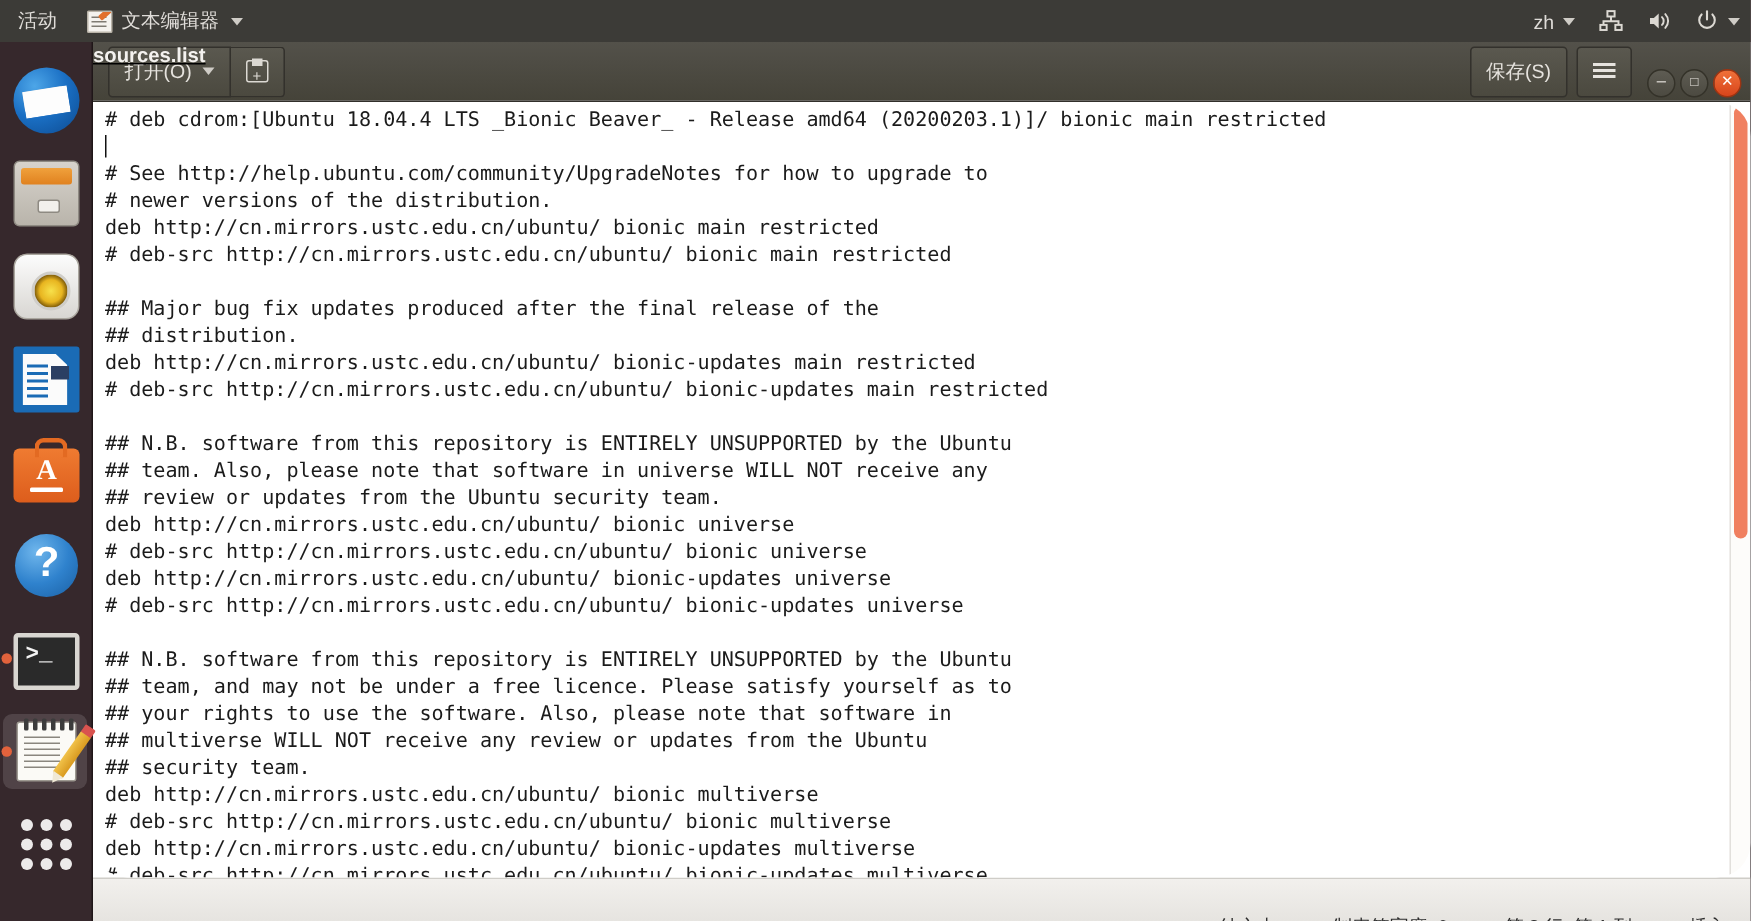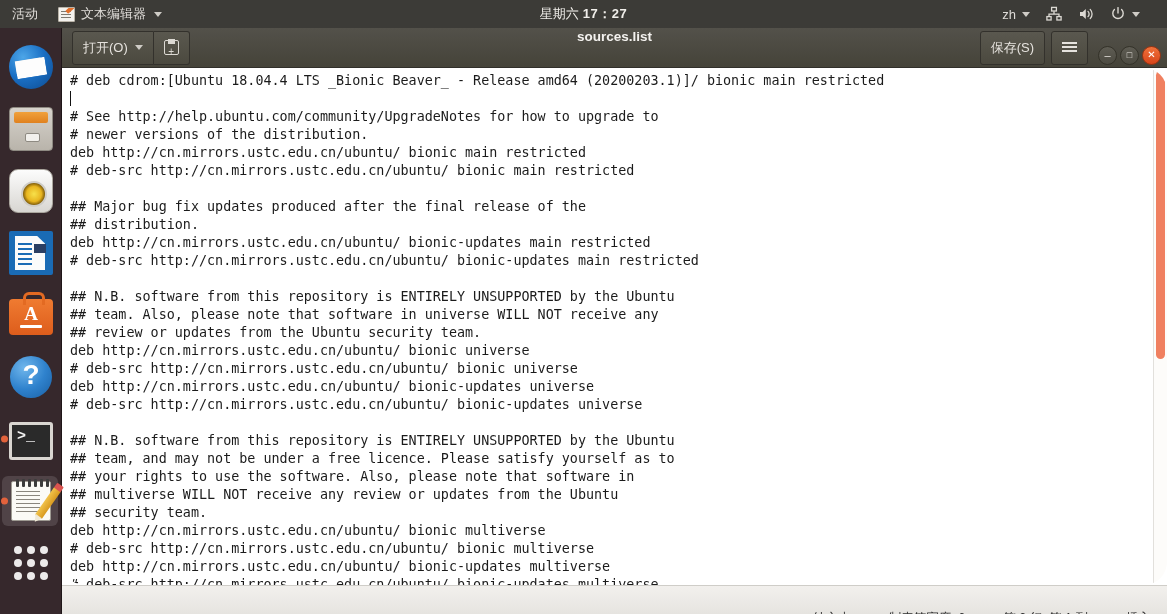--- a/index.html
+++ b/index.html
@@ -50,21 +50,21 @@
     left: 0; right: 0;
     text-align: center;
     font-size: 13px;
     color: #f0eeea;
     pointer-events: none;
   }
   .tb-clock .t-day { margin-right: 4px; }
   .tb-clock .t-time { font-weight: bold; letter-spacing: .5px; }
   #topbar .tb-right {
     position: absolute;
-    right: 20px;
+    right: 0;
     display: flex;
     align-items: center;
     gap: 2px;
     height: 28px;
   }
   .tb-right .tb-item { padding: 0 7px; gap: 4px; }
   .caret {
     display: inline-block;
     width: 0; height: 0;
     border-left: 4px solid transparent;
@@ -409,23 +409,23 @@
     white-space: nowrap;
   }
   .hb-group { display: flex; margin-left: 4px; }
   .hb-group .hb-btn { border-radius: 0; border-left: none; }
   .hb-group .hb-btn:first-child { border-radius: 3px 0 0 3px; border-left: 1px solid #33312c; }
   .hb-group .hb-btn:last-child { border-radius: 0 3px 3px 0; }
   .hb-title-wrap {
     position: absolute;
     left: 0; right: 0;
     top: 2px;
-    text-align: center;
     pointer-events: none;
     line-height: 1.05;
+    text-decoration: underline;
   }
   .hb-title {
     display: block;
     color: #f4f2ef;
     font-size: 13.5px;
     font-weight: bold;
   }
   .hb-subtitle {
     display: block;
     color: #a9a69e;
@@ -592,23 +592,20 @@
       <div class="tb-item">
         <span>活动</span>
       </div>
       <div class="tb-item">
         <span class="app-mini"></span>
         <span>文本编辑器</span>
         <span class="caret"></span>
       </div>
     </div>
 
-    <div class="tb-clock">
-      <span class="t-day">星期六</span><span class="t-time">17：27</span>
-    </div>
 
     <div class="tb-right">
       <div class="tb-item">
         <span>zh</span>
         <span class="caret"></span>
       </div>
       <div class="tb-item">
         <svg class="mini-icon" viewBox="0 0 16 16">
           <rect x="5.6" y="1.4" width="4.8" height="3.6" fill="none" stroke="#dcd9d3" stroke-width="1.3"></rect>
           <rect x="0.9" y="10.6" width="4.2" height="3.4" fill="none" stroke="#dcd9d3" stroke-width="1.3"></rect>

